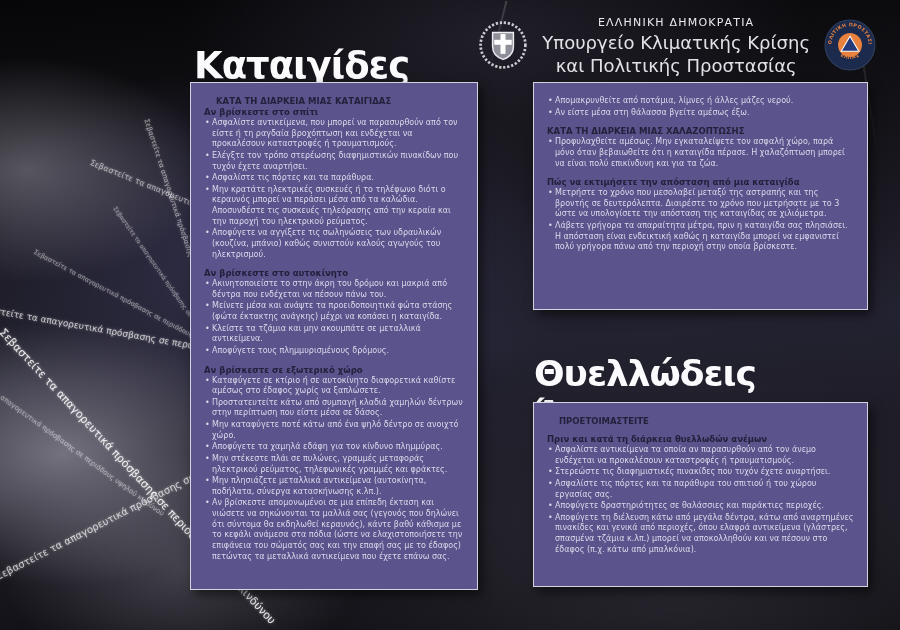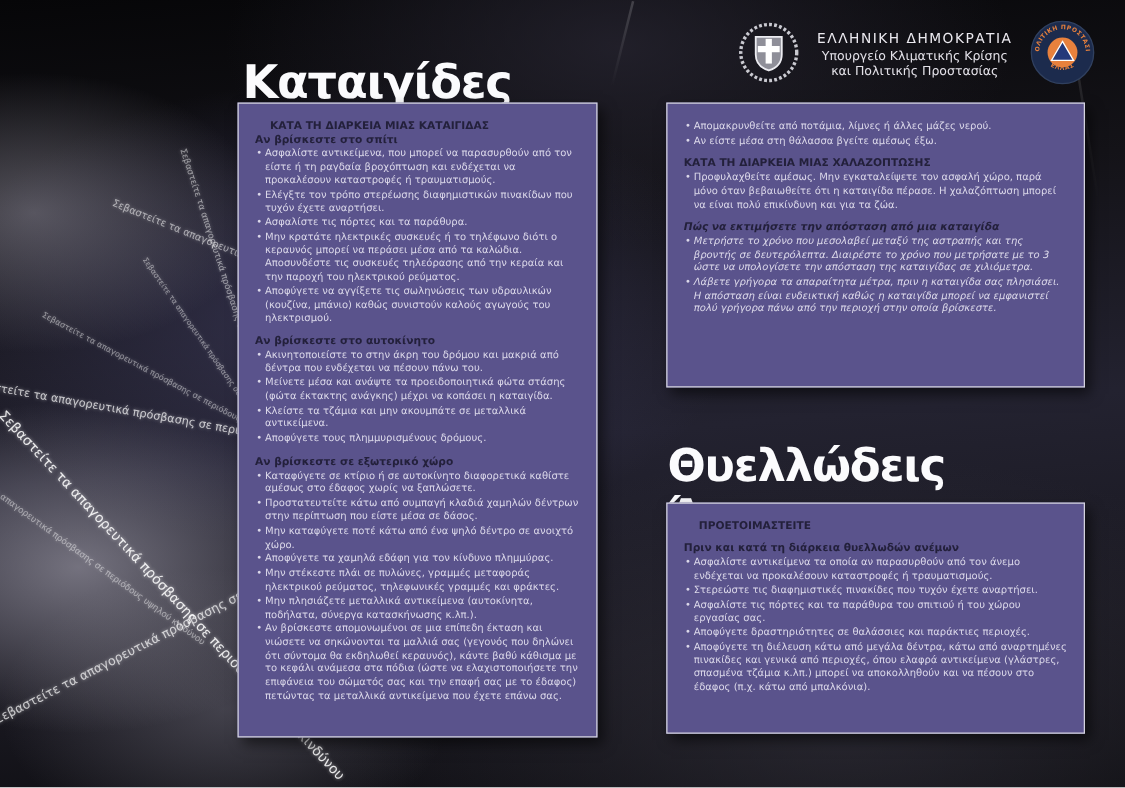--- a/index.html
+++ b/index.html
@@ -11,42 +11,42 @@
       radial-gradient(ellipse 240px 150px at 20% 90%, rgba(120,118,132,0.45), transparent 75%),
       radial-gradient(ellipse 430px 250px at 30% 40%, rgba(56,54,84,0.85), transparent 75%),
       radial-gradient(ellipse 520px 270px at 75% 92%, rgba(58,56,68,0.55), transparent 80%),
       radial-gradient(ellipse 420px 210px at 55% 6%, rgba(38,36,48,0.8), transparent 75%),
       linear-gradient(175deg,#060608 0%,#141318 28%,#232230 55%,#191820 80%,#0b0b0e 100%);
   }
   
   .gov{position:absolute;top:16px;right:24px;display:flex;align-items:center;gap:14px;}
   .gov-text{text-align:center;color:#eceaf0;}
   .gov-text .rep{font-size:11px;font-weight:normal;letter-spacing:1.2px;}
-  .gov-text .min{font-size:10px;margin-top:3px;line-height:1.25;color:#e3e1e8;}
+  .gov-text .min{font-size:18px;margin-top:3px;line-height:1.25;color:#e3e1e8;}
   
   .title-storms{position:absolute;left:194px;top:44px;font-size:37px;font-weight:bold;
     color:#fbfbfd;letter-spacing:-1px;}
   .title-winds{position:absolute;left:534px;top:318px;font-size:36px;font-weight:bold;
     color:#fbfbfd;letter-spacing:-1px;line-height:1.12;margin-top:36px;}
   .title-winds span{display:block;}
   
   .panel{position:absolute;box-sizing:border-box;background:#5a538c;
     border:1px solid #d4d3de;box-shadow:4px 5px 10px rgba(0,0,0,0.55);
     padding:13px 13px 10px 13px;}
   .panel-storm-left{left:190px;top:82px;width:288px;height:508px;}
   .panel-storm-right{left:533px;top:82px;width:335px;height:228px;}
   .panel-winds{left:533px;top:402px;width:335px;height:185px;}
   .ph{font-size:8.5px;font-weight:bold;color:#23203b;margin:0 0 1px 0;padding-left:12px;}
   .gt{font-size:8.5px;font-weight:bold;color:#23203b;margin:8px 0 1px 0;}
   .gt.first{margin-top:0;}
   ul.blist{margin:0;padding:0;list-style:none;}
   ul.blist li{font-size:8px;line-height:1.33;color:#dcd9ea;position:relative;
     padding-left:8px;margin-bottom:1px;}
   ul.blist li::before{content:"\2022";position:absolute;left:1px;}
-  .italic-group .gt,.italic-group li{font-style:italic;}
+  .italic-group .gt,.italic-group li{}
   
   .bolt-word{position:absolute;white-space:nowrap;color:#ffffff;transform-origin:0 0;
     text-shadow:0 0 3px rgba(255,255,255,0.65);pointer-events:none;}
   .bw1{left:150px;top:118px;transform:rotate(72deg);font-size:7px;opacity:.55;}
   .bw2{left:92px;top:158px;transform:rotate(22deg);font-size:8px;opacity:.6;}
   .bw3{left:118px;top:205px;transform:rotate(55deg);font-size:6px;opacity:.5;}
   .bw4{left:-26px;top:302px;transform:rotate(10deg);font-size:9px;opacity:.75;}
   .bw5{left:6px;top:326px;transform:rotate(47deg);font-size:11px;opacity:.9;}
   .bw6{left:-40px;top:362px;transform:rotate(36deg);font-size:7px;opacity:.5;}
   .bw7{left:36px;top:248px;transform:rotate(28deg);font-size:6.5px;opacity:.5;}

